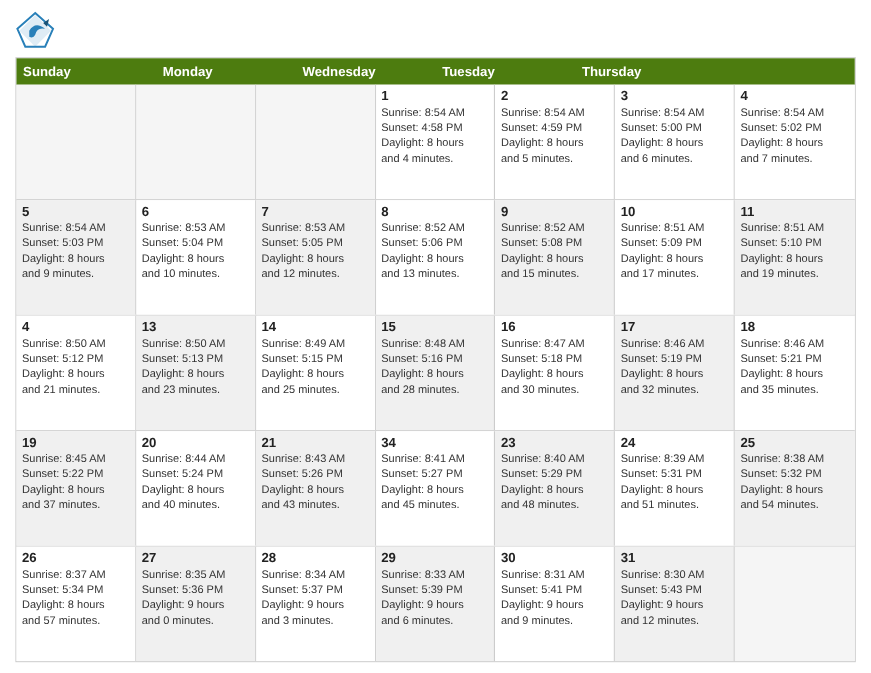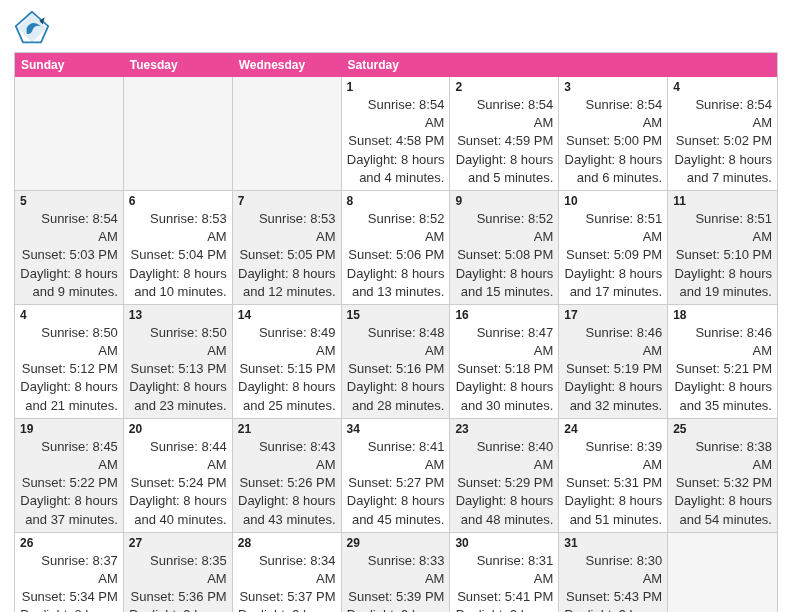--- a/index.html
+++ b/index.html
@@ -47,22 +47,22 @@
       font-weight: normal;
     }
     .calendar {
       flex: 1;
       display: flex;
       flex-direction: column;
       border: 1px solid #ccc;
     }
     .cal-header {
       display: grid;
-      grid-template-columns: repeat(7, 1fr);
-      background: #ec4899;
+      grid-template-columns: repeat(6, 1fr);
+      background: #4d7c0f;
     }
     .cal-header-cell {
       color: #fff;
       font-size: 12px;
       font-weight: bold;
       padding: 5px 6px;
       text-align: left;
     }
     .cal-body {
       flex: 1;
@@ -96,24 +96,23 @@
       background: #f0f0f0;
     }
     .day-num {
       font-size: 12px;
       font-weight: bold;
       color: #222;
       display: block;
       margin-bottom: 2px;
     }
     .day-info {
-      font-size: 13px;
+      font-size: 10px;
       color: #333;
       line-height: 1.4;
-      text-align: right;
     }
   </style>
 </head>
 <body>
 
 <div class="page">
   <div class="header">
     <div class="logo">
       <svg class="logo-icon" viewBox="0 0 40 40">
         <polygon points="20,4 36,20 20,36 4,20" fill="#2980b9" opacity="0.15"></polygon>
@@ -128,23 +127,24 @@
     </div>
     <div class="title-block">
       <h1></h1>
       <h2></h2>
     </div>
   </div>
 
   <div class="calendar">
     <div class="cal-header" id="cal-header">
         <div class="cal-header-cell">Sunday</div>
+        <div class="cal-header-cell">Monday</div>
+        <div class="cal-header-cell">Wednesday</div>
         <div class="cal-header-cell">Tuesday</div>
-        <div class="cal-header-cell">Wednesday</div>
-        <div class="cal-header-cell">Saturday</div>
+        <div class="cal-header-cell">Thursday</div>
       </div>
     <div class="cal-body" id="cal-body">
         <div class="cal-row">
           <div class="cal-cell empty"></div>
           <div class="cal-cell empty"></div>
           <div class="cal-cell empty"></div>
           <div class="cal-cell">
             <span class="day-num">1</span>
             <div class="day-info">Sunrise: 8:54 AM<br>Sunset: 4:58 PM<br>Daylight: 8 hours<br>and 4 minutes.</div>
           </div>

